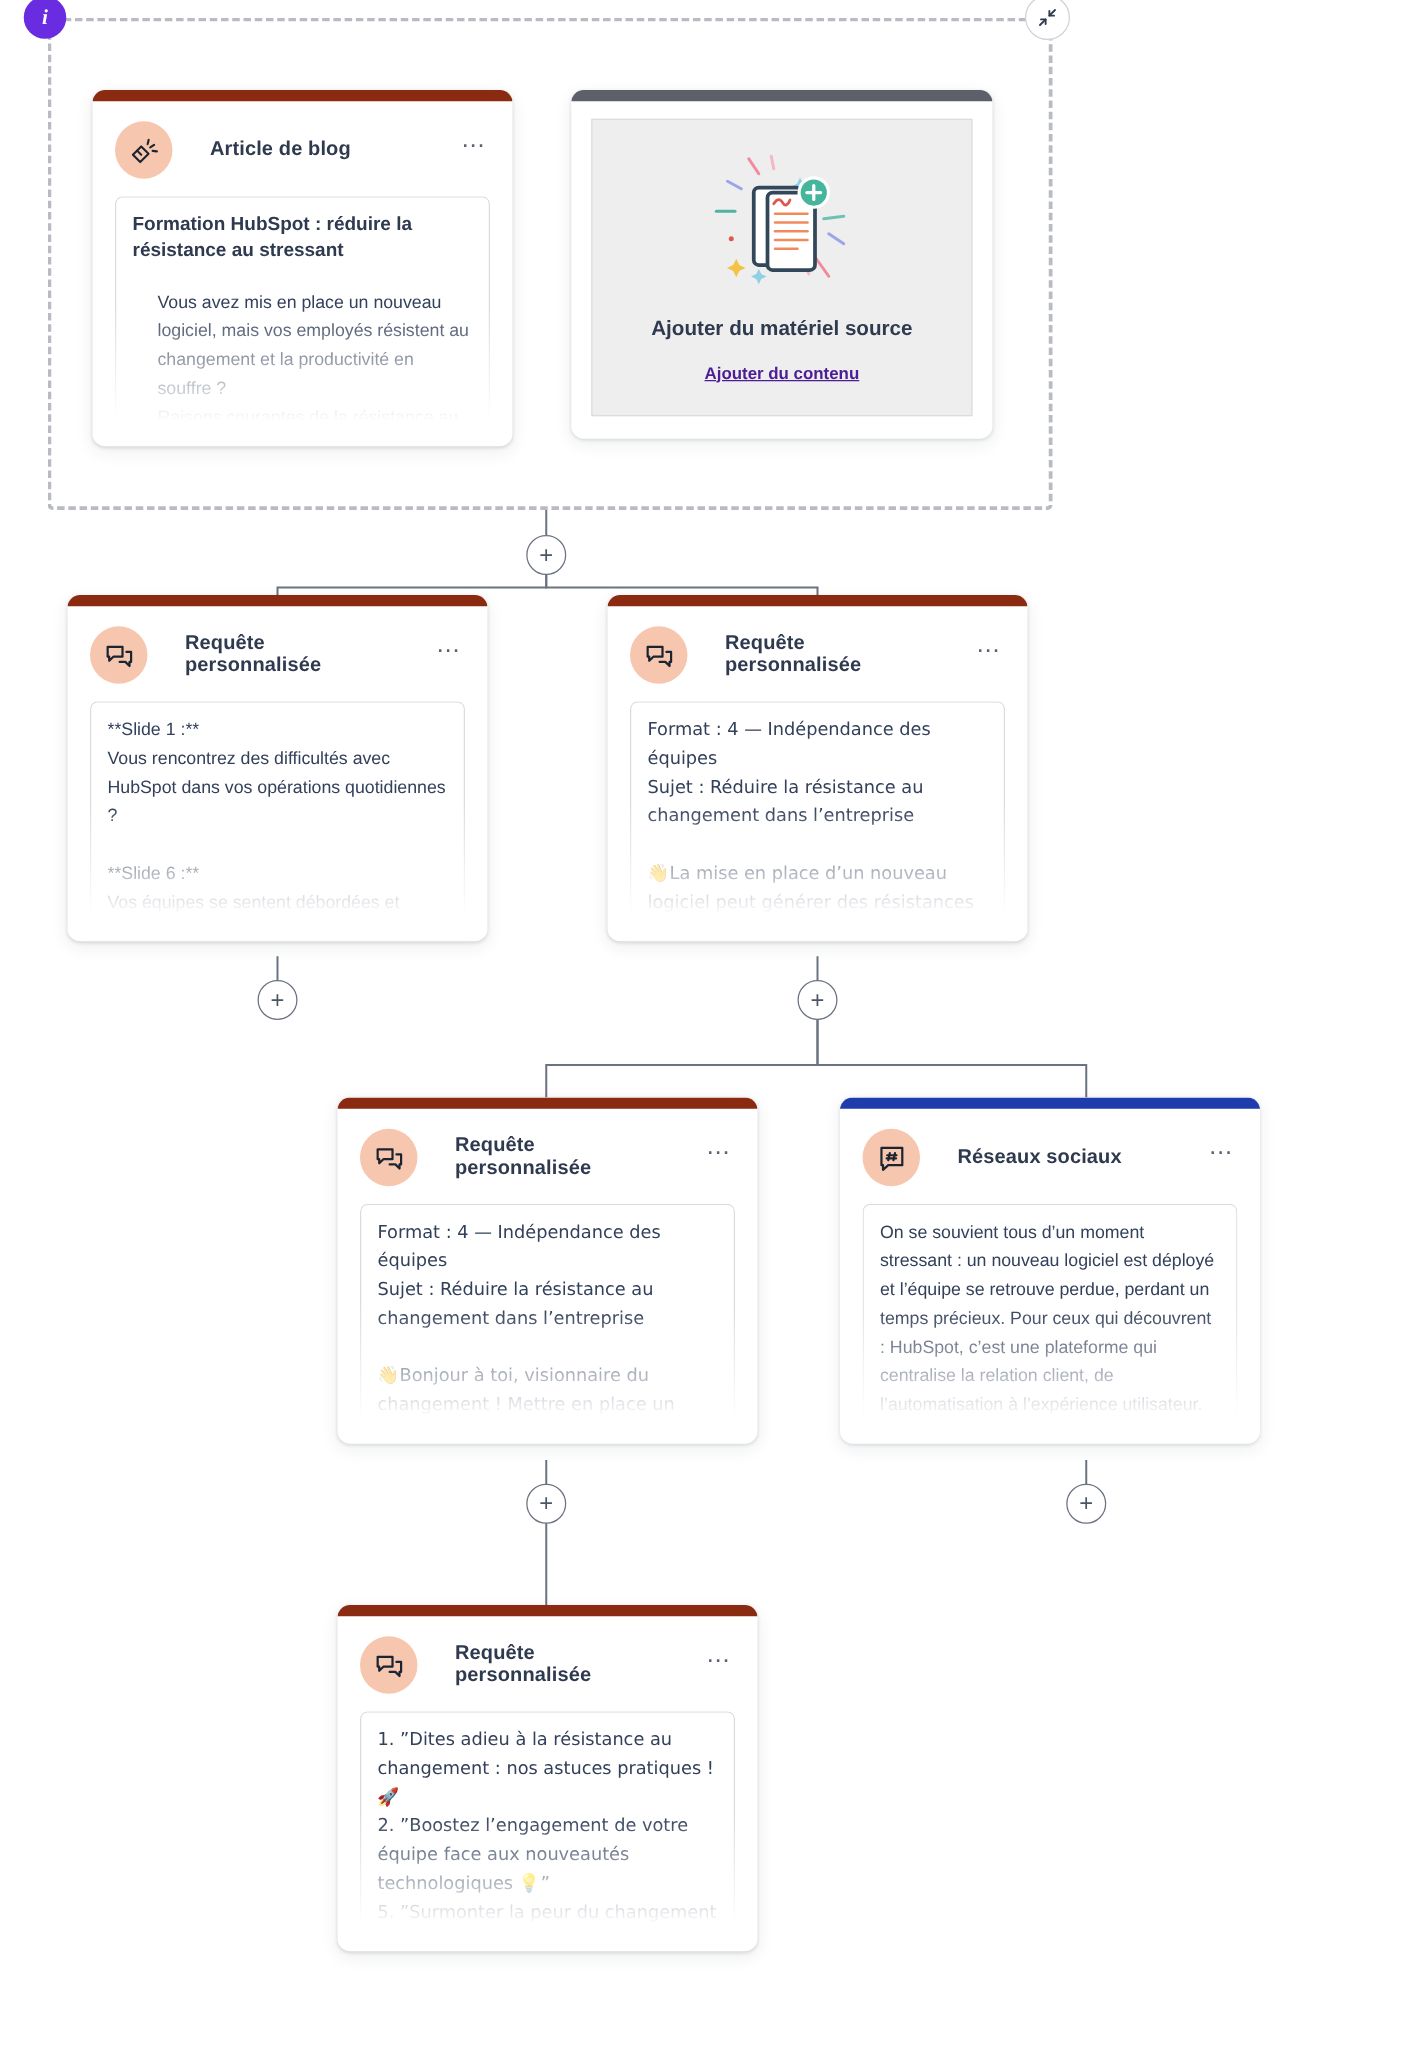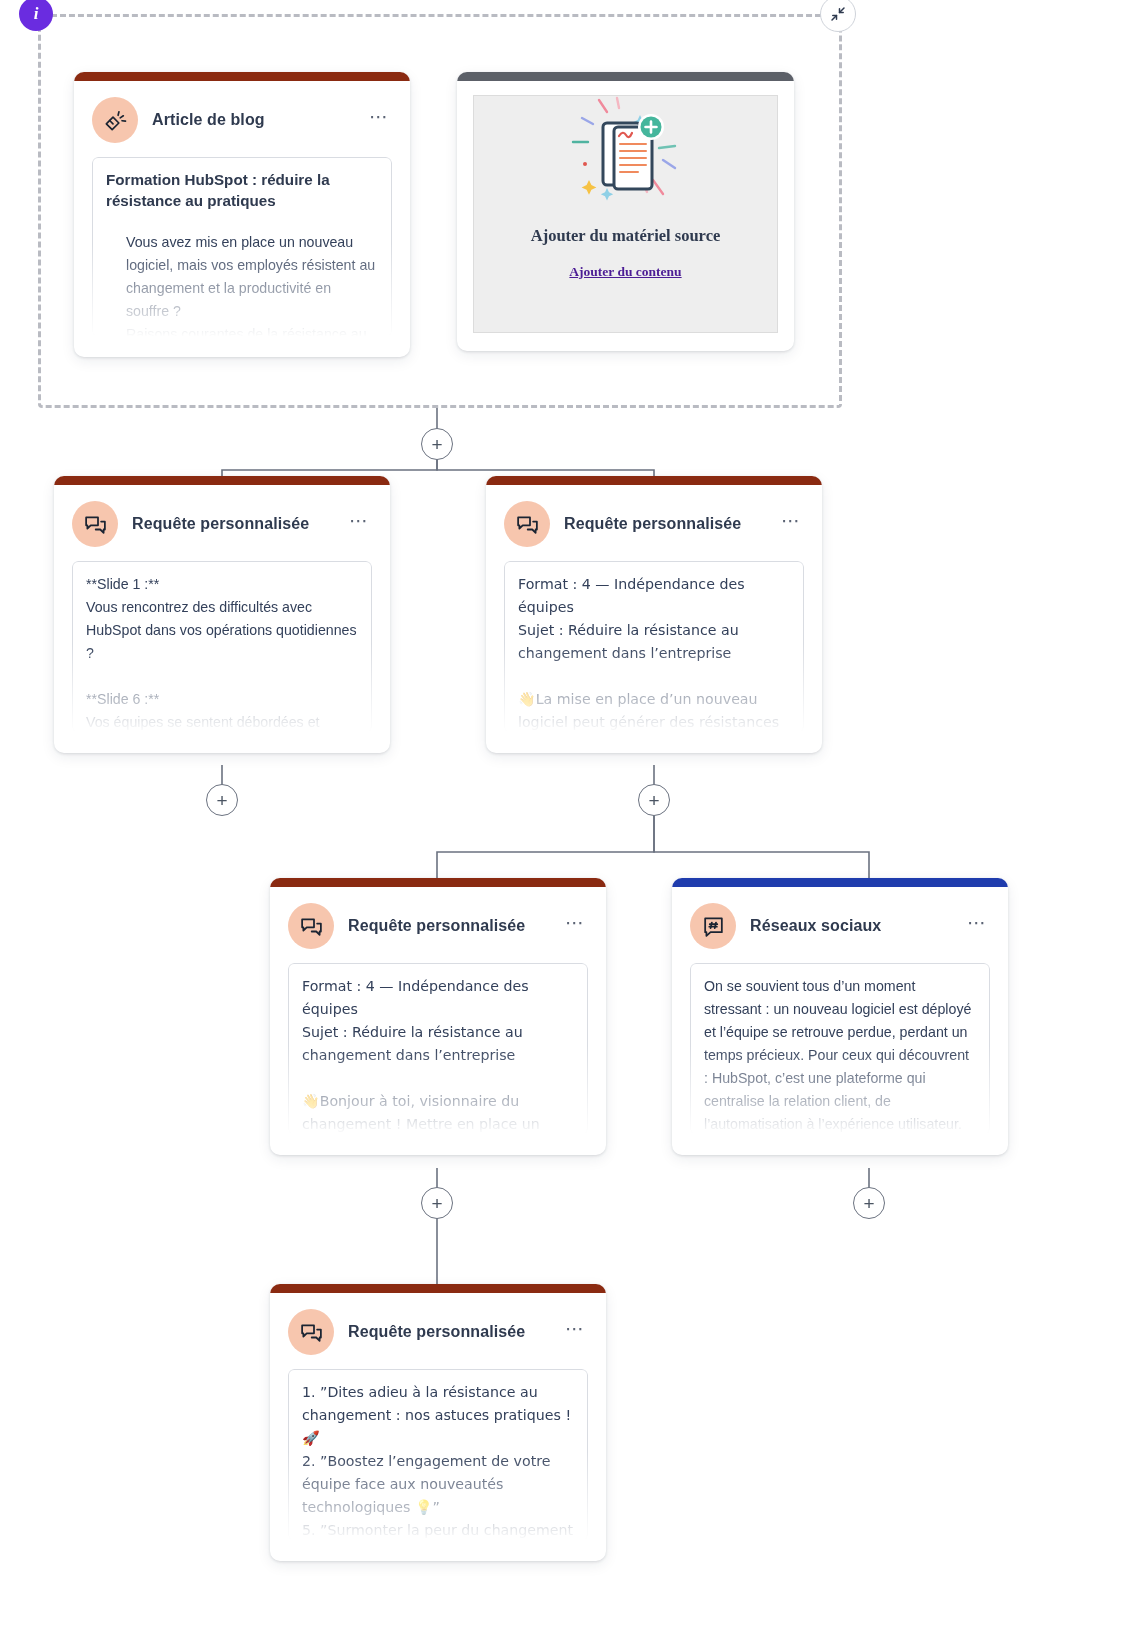--- a/index.html
+++ b/index.html
@@ -54,21 +54,21 @@
     position: absolute;
     background: #ffffff;
     border-radius: 10px;
     box-shadow: 0 1px 3px rgba(30,40,60,.14), 0 4px 14px rgba(30,40,60,.08);
     z-index: 3;
     overflow: hidden;
   }
   .card-topbar { height: 9px; width: 100%; }
   .card-inner { padding: 16px 18px 20px 18px; }
 
-  .card-head { display: flex; align-items: center; gap: 14px; }
+  .card-head { display: flex; align-items: center; gap: 30px; }
   .node-avatar {
     width: 46px; height: 46px; flex: 0 0 46px;
     border-radius: 50%;
     background: #f7c6ae;
     display: flex; align-items: center; justify-content: center;
   }
   .node-title {
     font-size: 16px;
     font-weight: 700;
     color: #2f3a4f;
@@ -106,23 +106,22 @@
     mask-image: linear-gradient(to bottom, #000 0, #000 48%, rgba(0,0,0,.35) 82%, rgba(0,0,0,0) 100%);
   }
 
   
   .source-inner { padding: 14px 16px 18px 16px; }
   .source-drop {
     background: #eeeeee;
     border: 1px solid #dcdcdc;
     height: 238px;
     display: flex; flex-direction: column;
-    align-items: center; justify-content: flex-start;
+    align-items: center; justify-content: center;
     gap: 4px;
-    font-family: Liberation Serif, serif;
   }
   .source-title {
     font-size: 16.5px; font-weight: 700; color: #2f3a4f;
     margin-top: 6px;
   }
   .source-link {
     font-size: 13.5px; font-weight: 700; color: #4c1d95;
     text-decoration: underline; cursor: pointer;
     margin-top: 14px;
   }
@@ -180,21 +179,21 @@
             <path d="M6.4 12 L9.6 15.2"></path>
             <path d="M16.5 9.5 L19.5 7.5"></path>
               <path d="M14.5 7 L15.3 3.6"></path>
             <path d="M18.3 12.2 L21.6 12.6"></path>
           </svg>
         </div>
         <div class="node-title">Article de blog</div>
         <div class="node-menu">⋯</div>
       </div>
       <div class="body-box fade-mask" style="height:180px;">
-        <div class="body-text" style="font-weight:700; font-size:15.2px; line-height:21px; color:#2f3a4f;">Formation HubSpot : réduire la résistance au pratiques</div>
+        <div class="body-text" style="font-weight:700; font-size:15.2px; line-height:21px; color:#2f3a4f;">Formation HubSpot : réduire la résistance au stressant</div>
         <div class="body-text" style="margin-top:20px;margin-left:20px;">Vous avez mis en place un nouveau logiciel, mais vos employés résistent au changement et la productivité en souffre ?
 Raisons courantes de la résistance au changement</div>
       </div>
     </div>
   </div>
 
   <div class="card" style="left:457px; top:72px; width:337px;">
     <div class="card-topbar" style="background:#5c6068;"></div>
     <div class="source-inner">
       <div class="source-drop">

